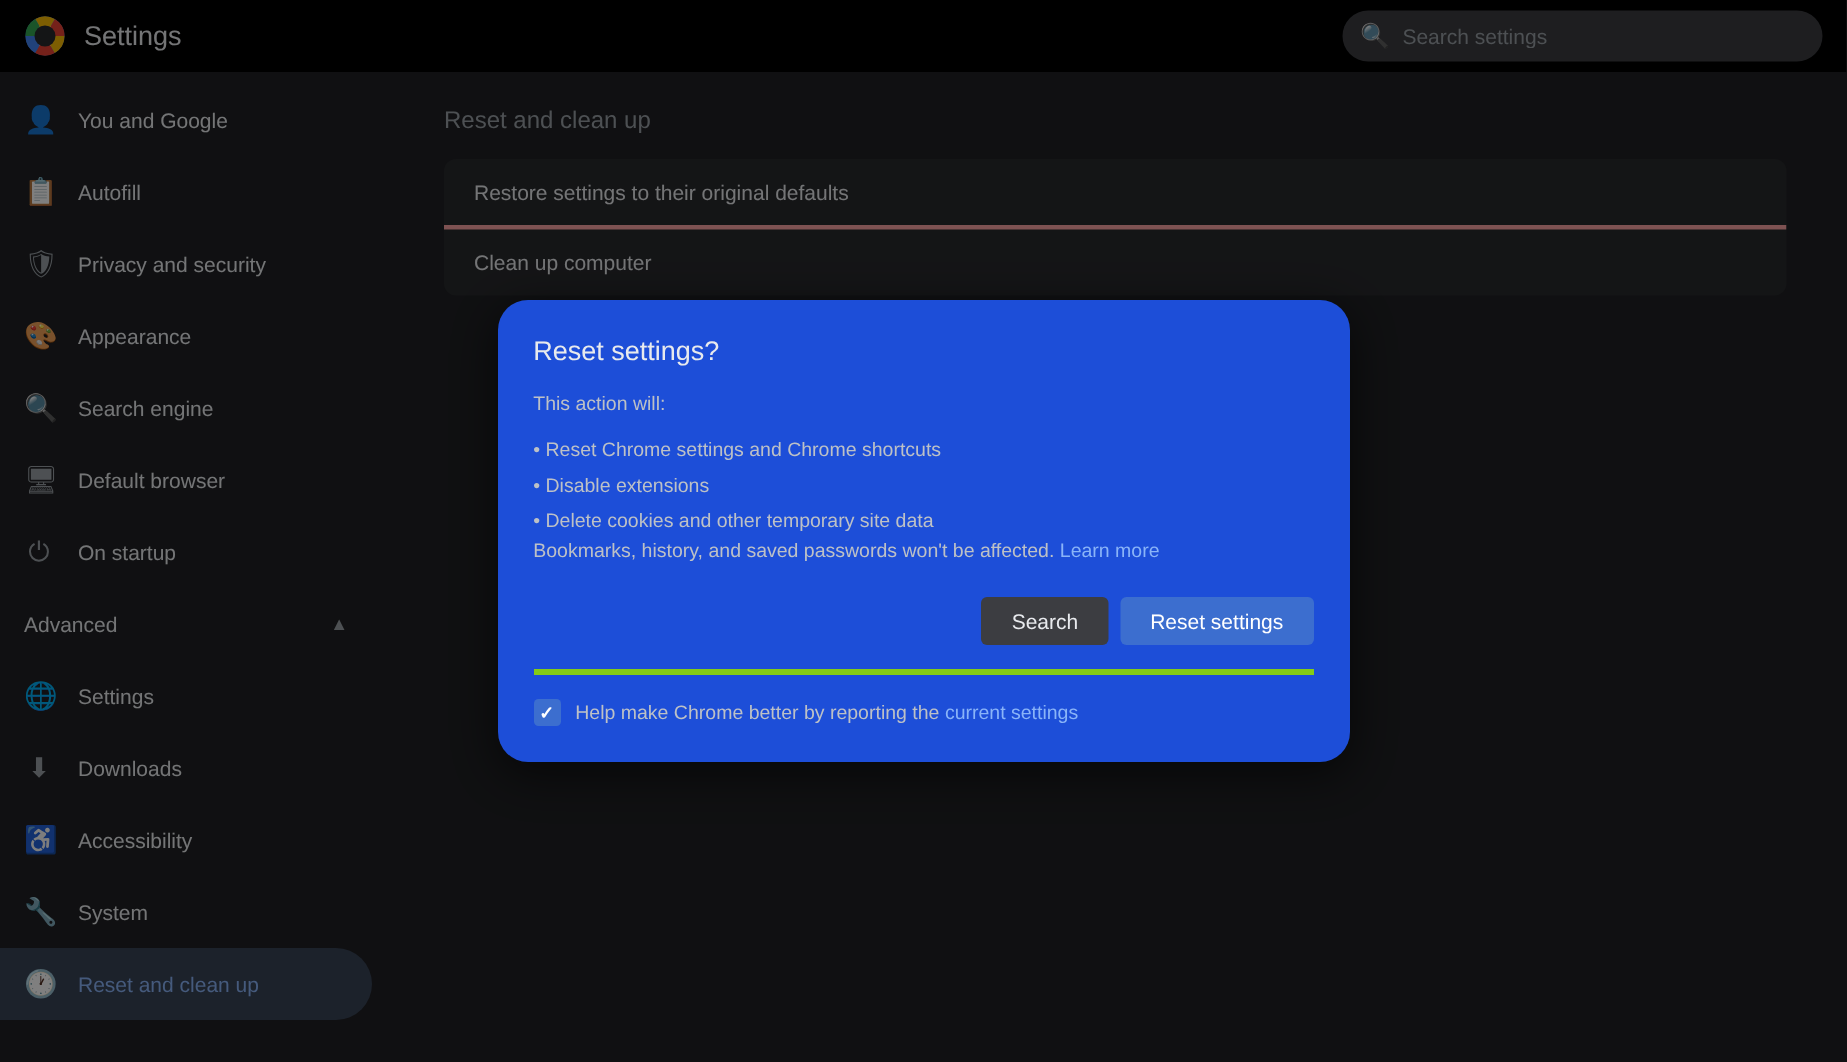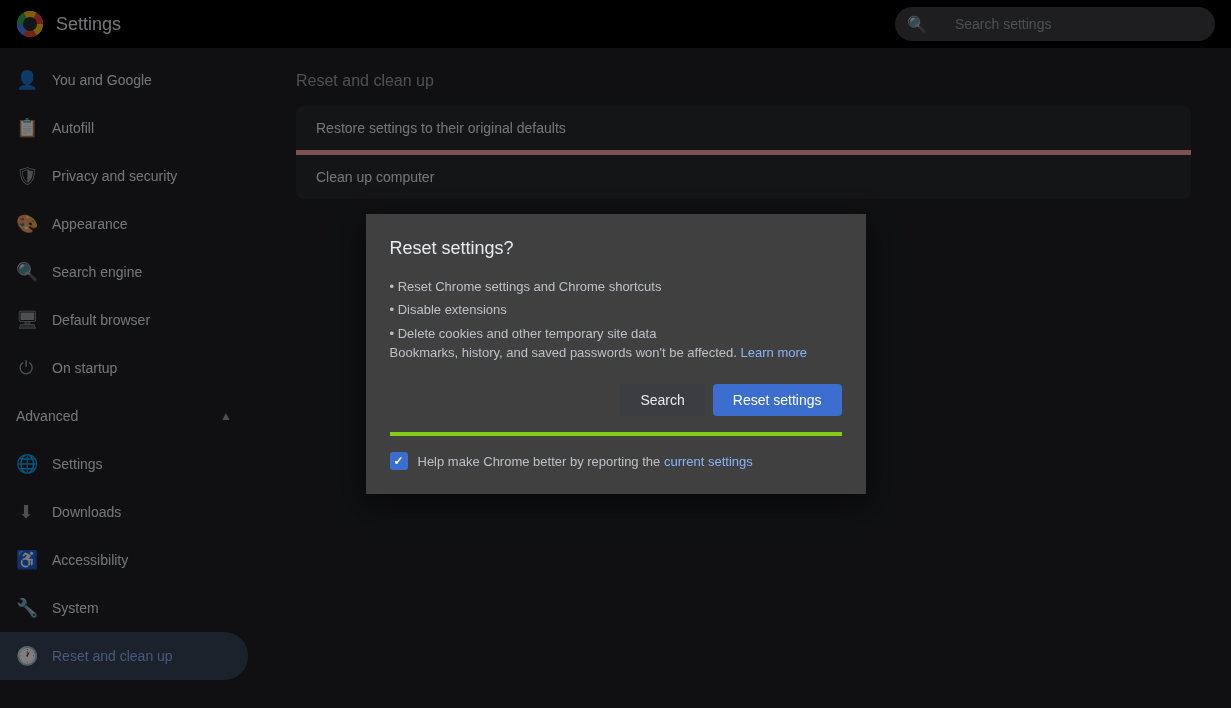--- a/index.html
+++ b/index.html
@@ -47,21 +47,20 @@
       padding: 0 12px;
       gap: 8px;
     }
     .search-bar input {
       background: transparent;
       border: none;
       outline: none;
       color: #e8eaed;
       font-size: 14px;
       flex: 1;
-      margin-left: 20px;
     }
     .search-bar input::placeholder { color: #9aa0a6; }
     .search-icon-unicode { color: #9aa0a6; font-size: 16px; }
 
     
     .main-layout {
       display: flex;
       flex: 1;
       overflow: hidden;
     }
@@ -123,43 +122,43 @@
     }
 
     .settings-card {
       background: #292a2d;
       border-radius: 8px;
       overflow: hidden;
       margin-bottom: 16px;
     }
     .settings-row {
       padding: 14px 20px;
-      border-bottom: 5px solid #fca5a5;
+      border-bottom: 3px solid #fca5a5;
       cursor: pointer;
       color: #e8eaed;
       font-size: 14px;
     }
     .settings-row:last-child { border-bottom: none; }
 
     
     .overlay {
       position: fixed;
       top: 0; left: 0; right: 0; bottom: 0;
       background: rgba(0,0,0,0.5);
       z-index: 10;
       display: flex;
       align-items: center;
       justify-content: center;
     }
 
     
     .dialog {
-      background: #404040;
-      border-radius: 0;
-      width: 500px;
+      background: #1d4ed8;
+      border-radius: 20px;
+      width: 568px;
       padding: 24px;
       box-shadow: 0 8px 32px rgba(0,0,0,0.6);
       position: relative;
     }
     .dialog-title {
       font-size: 18px;
       font-weight: 500;
       margin-bottom: 16px;
       color: #e8eaed;
     }
@@ -331,20 +330,21 @@
       <div class="settings-row">
         <span>Clean up computer</span>
       </div>
     </div>
   </main>
 </div>
 
 <div class="overlay">
   <div class="dialog">
     <div class="dialog-title">Reset settings?</div>
+    <div class="dialog-subtitle">This action will:</div>
     <div class="dialog-bullet">
       <div>• Reset Chrome settings and Chrome shortcuts</div>
       <div>• Disable extensions</div>
       <div>• Delete cookies and other temporary site data</div>
     </div>
     <div class="dialog-note">
       <span>Bookmarks, history, and saved passwords won't be affected.</span>
       <a href="#">Learn more</a>
     </div>
     <div class="dialog-actions">

